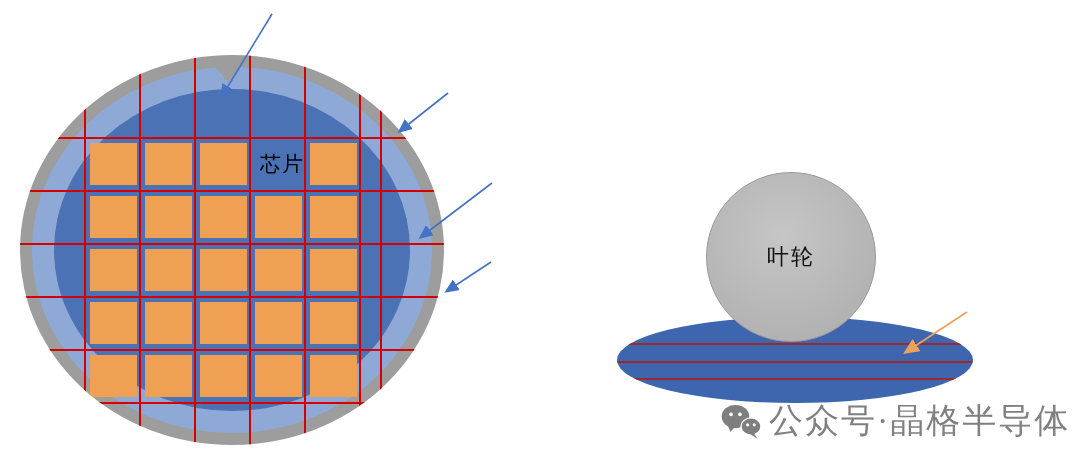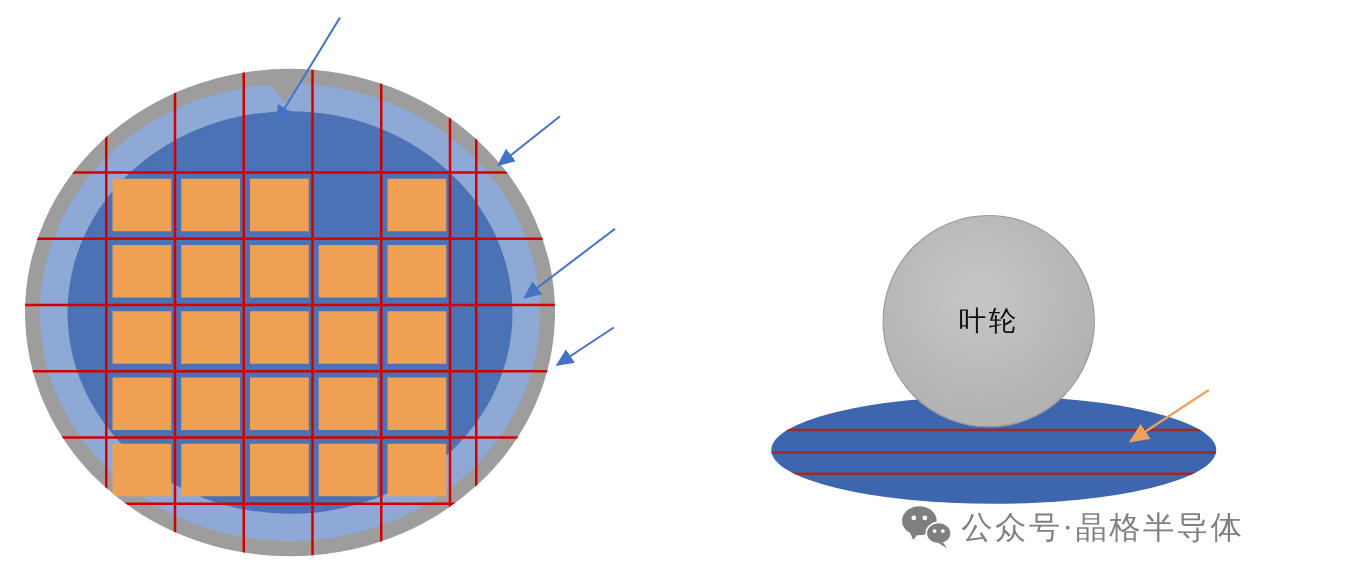--- a/index.html
+++ b/index.html
@@ -56,21 +56,21 @@
 
   
   #arrow-overlay{position:absolute;left:0;top:0;pointer-events:none;z-index:20;}
 
   
   .watermark{
     position:absolute;left:720px;top:399px;height:44px;
     display:flex;align-items:center;gap:7px;z-index:30;
   }
   .watermark-text{
-    font-size:25px;color:var(--wm,#808080);letter-spacing:2px;
+    font-size:34px;color:var(--wm,#808080);letter-spacing:2px;
     font-family:Liberation Serif, serif;
   }
 </style>
 </head>
 <body>
 
 <div class="wafer">
   <div class="wafer-mid"></div>
   <div class="wafer-inner"></div>
   <div id="scribe-layer">
@@ -107,20 +107,21 @@
       <div class="chip" style="left: 125px; top: 247px;"></div>
       <div class="chip" style="left: 180px; top: 247px;"></div>
       <div class="chip" style="left: 235px; top: 247px;"></div>
       <div class="chip" style="left: 290px; top: 247px;"></div>
       <div class="chip" style="left: 70px; top: 300px;"></div>
       <div class="chip" style="left: 125px; top: 300px;"></div>
       <div class="chip" style="left: 180px; top: 300px;"></div>
       <div class="chip" style="left: 235px; top: 300px;"></div>
       <div class="chip" style="left: 290px; top: 300px;"></div>
     </div>
+  <div id="chip-label">芯片</div>
   <div class="notch"></div>
 </div>
 
 <div class="side-wafer">
   <div class="film-line" style="top:26px"></div>
   <div class="film-line" style="top:44px"></div>
   <div class="film-line" style="top:61px"></div>
 </div>
 <div class="impeller">
   <span>叶轮</span>

